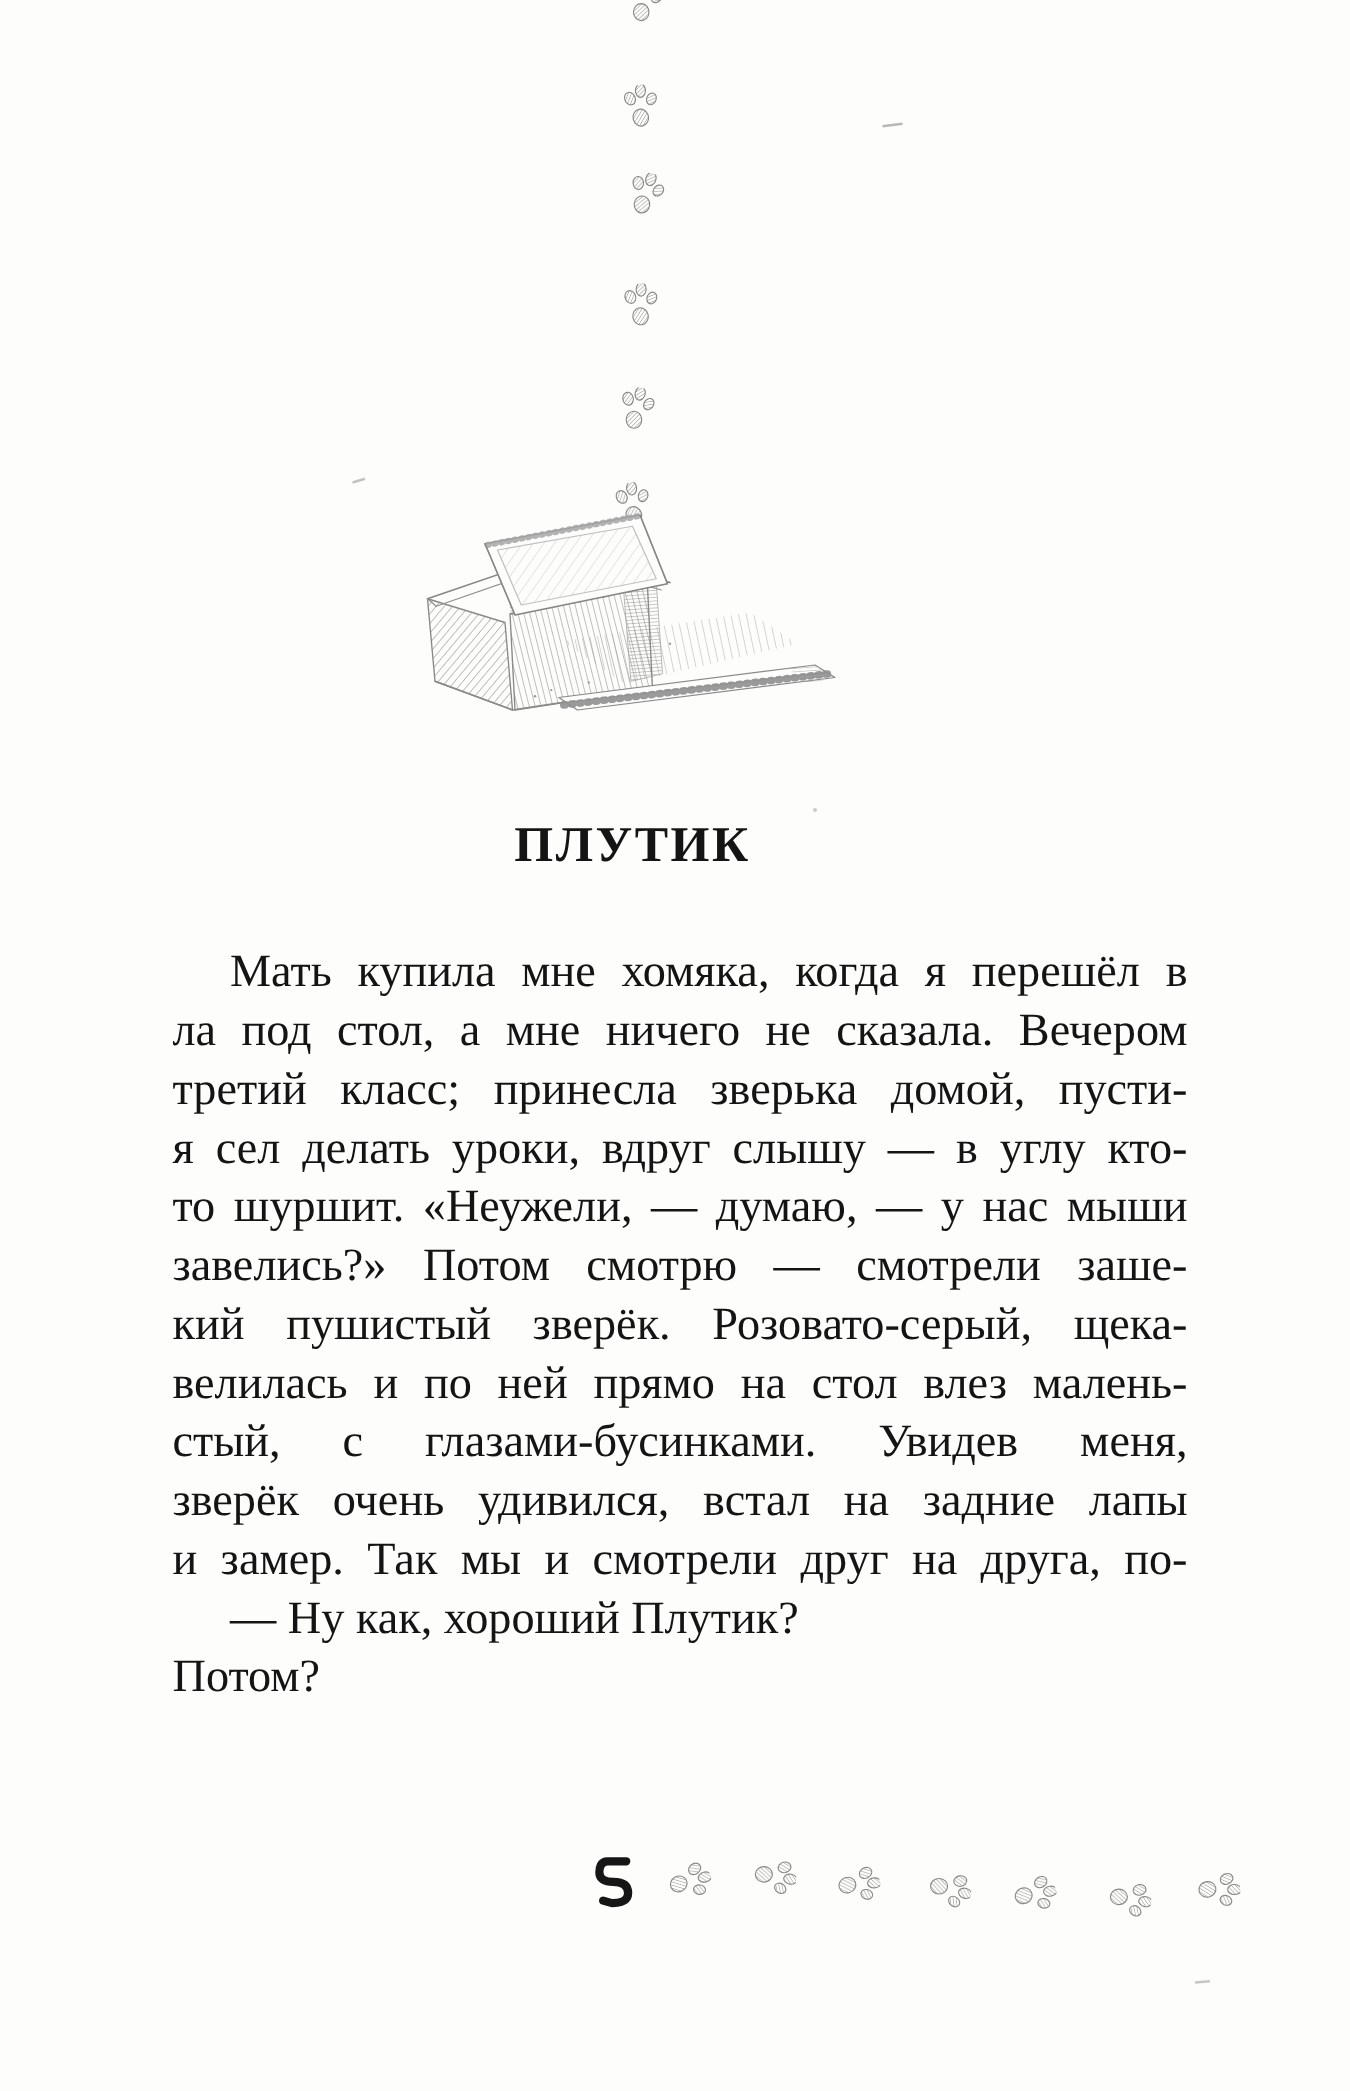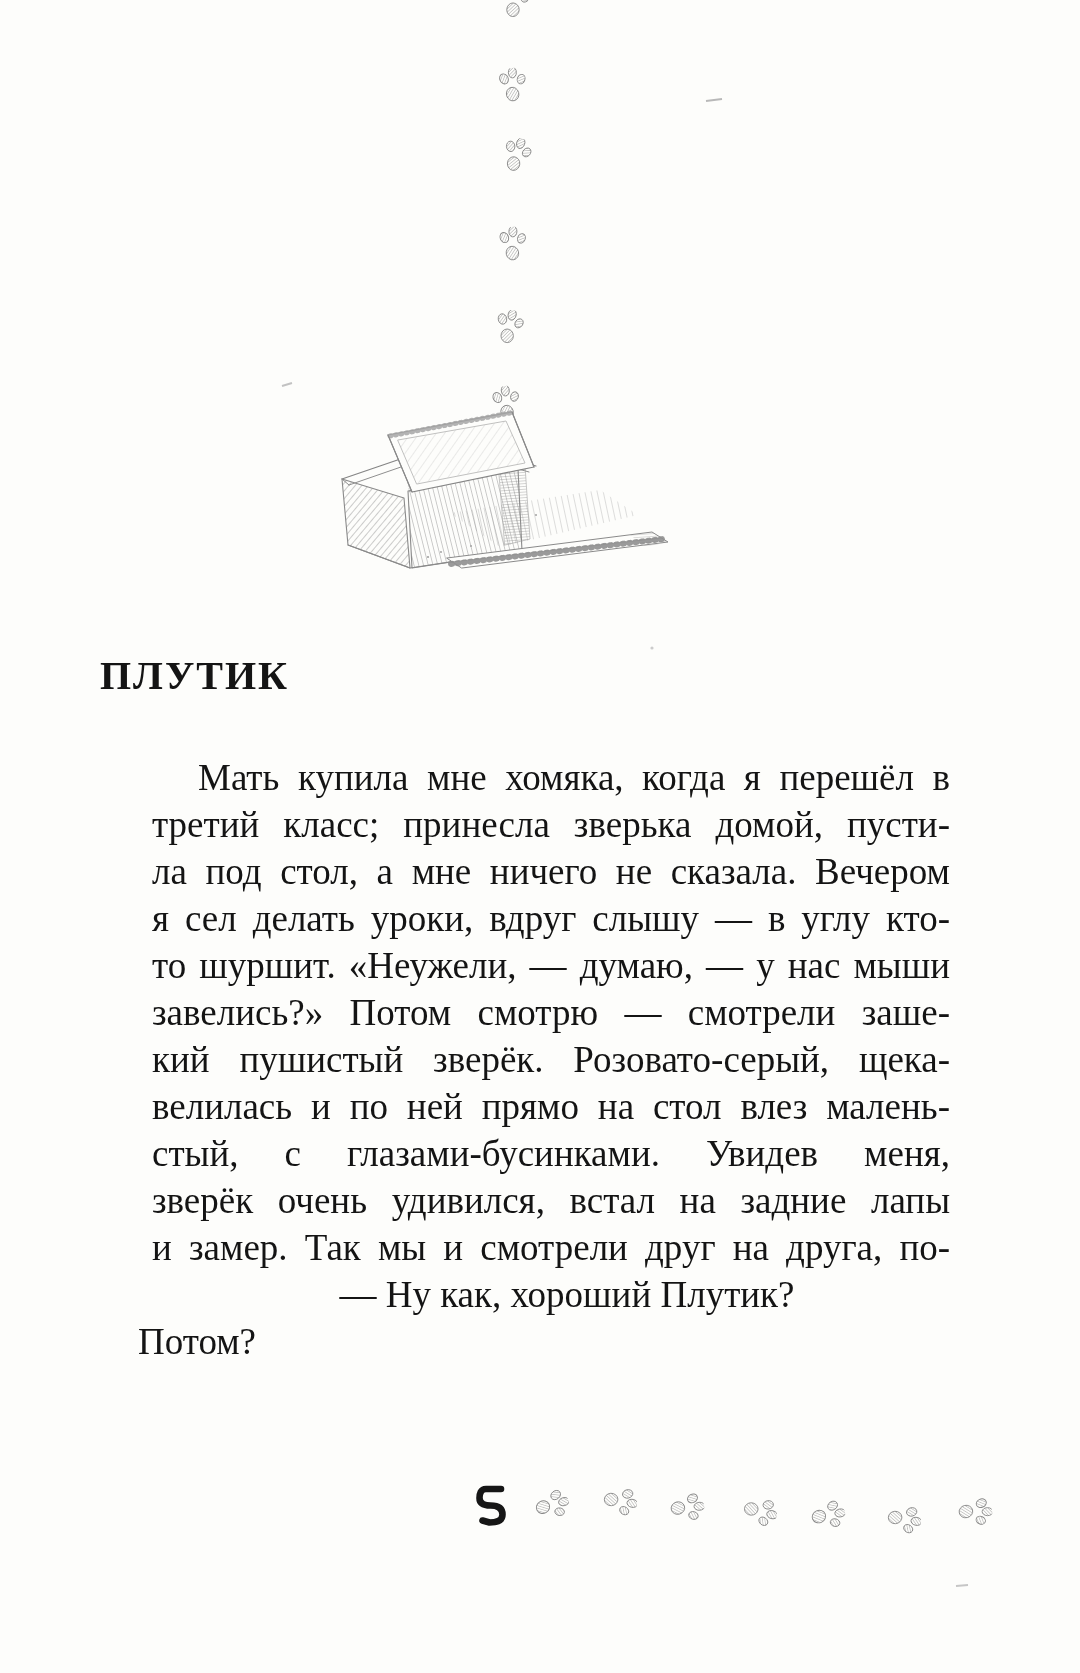--- a/index.html
+++ b/index.html
@@ -10,40 +10,40 @@
     overflow:hidden;
     font-family:"Liberation Serif", serif;
     color:#161616;
   }
   .decor-svg{
     position:absolute;left:0;top:0;width:1080px;height:1673px;
     pointer-events:none;
   }
   .chapter-title{
     position:absolute;left:100px;top:655px;width:812px;
+    text-align:center;
     font-family:"Liberation Serif", serif;
     font-weight:bold;
     font-size:40px;line-height:42px;
     letter-spacing:2px;
     color:#141414;
   }
   .body-text{
     position:absolute;left:138px;top:754px;width:812px;
     font-size:37px;line-height:47px;
     color:#141414;
   }
   .line{white-space:nowrap;}
   .line.just{
     white-space:normal;
     text-align:justify;
     text-align-last:justify;
-    margin-left:14px;
     -moz-text-align-last:justify;
   }
-  .line.indent{text-indent:46px;text-align:center;}
+  .line.indent{text-indent:46px;}
   .page-number{
     position:absolute;left:474px;top:1482px;width:36px;height:46px;
   }
   .sr-only{
     position:absolute;width:1px;height:1px;overflow:hidden;
     clip:rect(0 0 0 0);white-space:nowrap;
   }
 </style>
 </head>
 <body>
@@ -171,22 +171,22 @@
       <g transform="translate(972,1512) rotate(85)">
           <use href="#paw" x="-16" y="-20" width="32" height="40"></use>
         </g>
     </g>
   </svg>
 
   <div class="chapter-title">ПЛУТИК</div>
 
   <div class="body-text">
     <div class="line indent just">Мать купила мне хомяка, когда я перешёл в</div>
+    <div class="line just">ла под стол, а мне ничего не сказала. Вечером</div>
     <div class="line just">третий класс; принесла зверька домой, пусти-</div>
-    <div class="line just">ла под стол, а мне ничего не сказала. Вечером</div>
     <div class="line just">я сел делать уроки, вдруг слышу — в углу кто-</div>
     <div class="line just">то шуршит. «Неужели, — думаю, — у нас мыши</div>
     <div class="line just">завелись?» Потом смотрю — смотрели заше-</div>
     <div class="line just">кий пушистый зверёк. Розовато-серый, щека-</div>
     <div class="line just">велилась и по ней прямо на стол влез малень-</div>
     <div class="line just">стый, с глазами-бусинками. Увидев меня,</div>
     <div class="line just">зверёк очень удивился, встал на задние лапы</div>
     <div class="line just">и замер. Так мы и смотрели друг на друга, по-</div>
     <div class="line indent">— Ну как, хороший Плутик?</div>
     <div class="line">Потом?</div>

